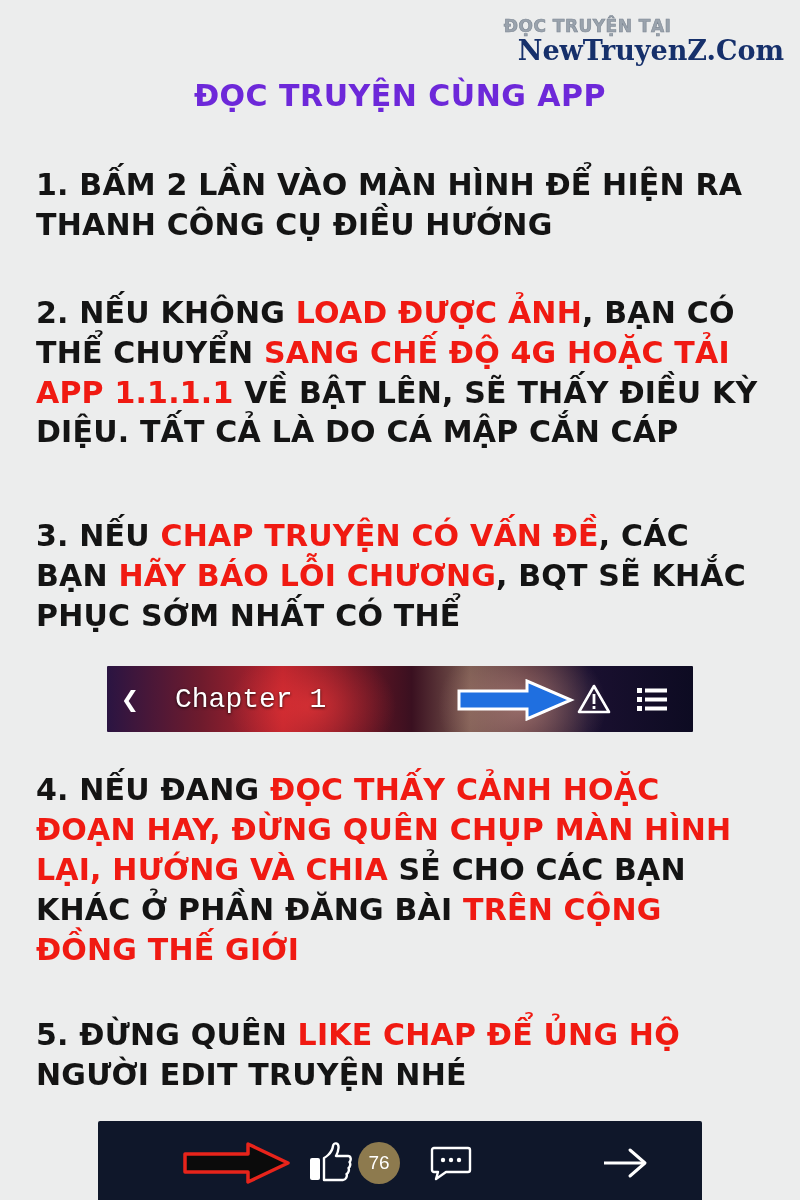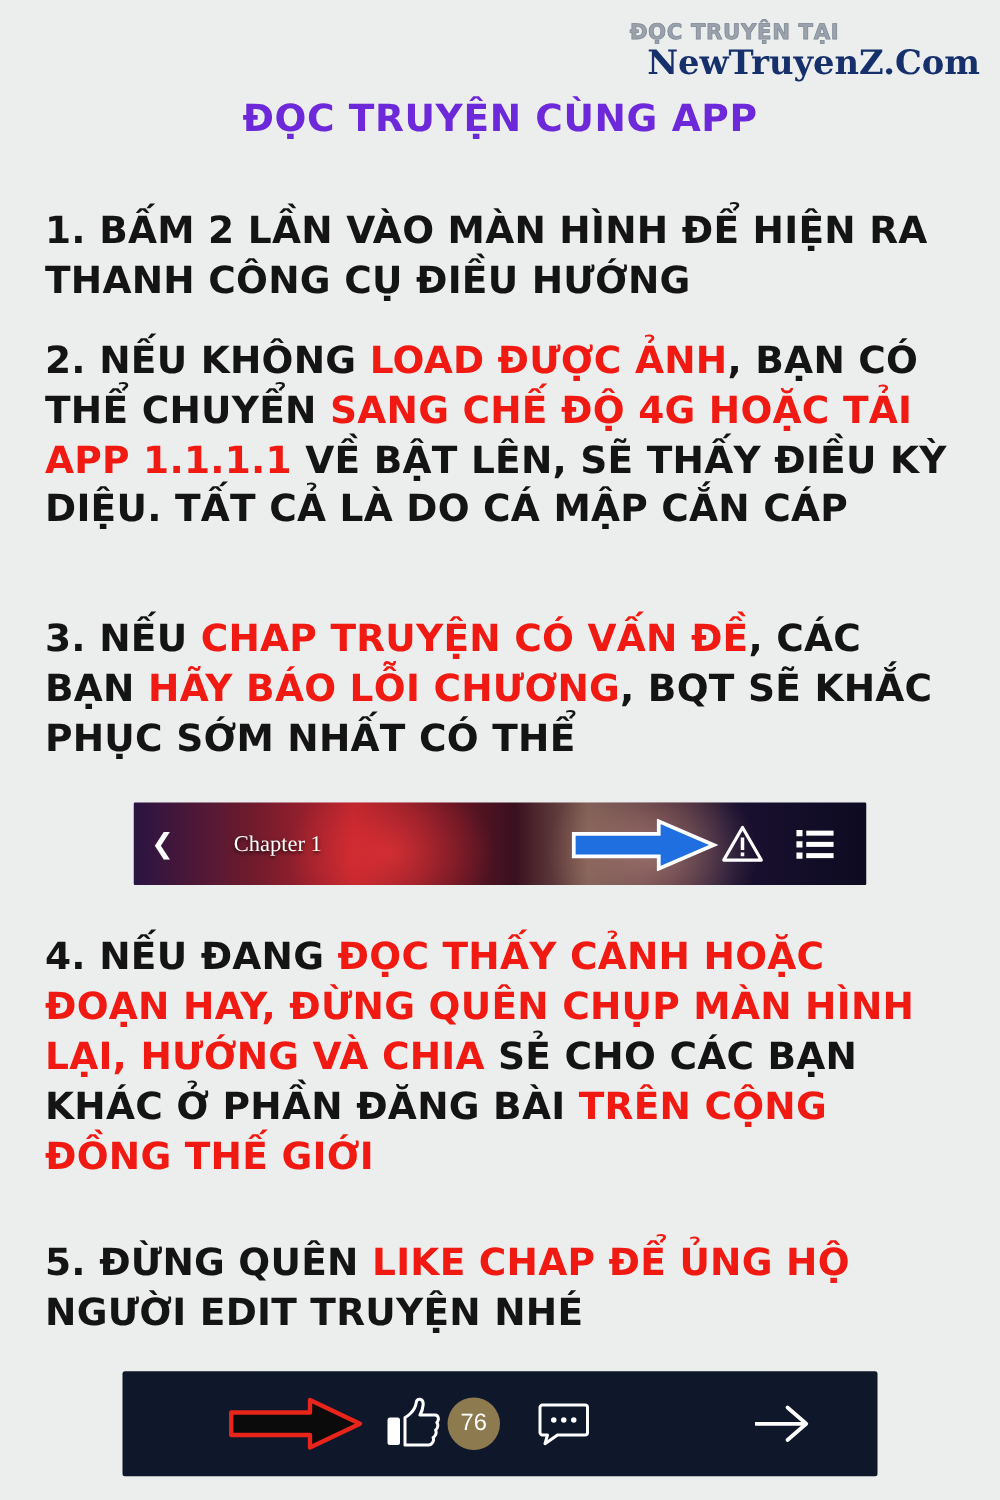--- a/index.html
+++ b/index.html
@@ -61,21 +61,21 @@
   }
   .para {
     font-family: "DejaVu Sans", sans-serif;
     font-weight: bold;
     font-size: 30px;
     line-height: 1.33;
     letter-spacing: 0.2px;
     color: #141414;
   }
   .p1 { margin-top: 52px; }
-  .p2 { margin-top: 24px; }
+  .p2 { margin-top: 48px; }
   .p3 { margin-top: 64px; }
   .p4 { margin-top: 38px; }
   .p5 { margin-top: 46px; }
   .hl { color: #f01a12; }
 
   
   .chapter-bar {
     position: relative;
     margin: 30px auto 0;
     width: 586px;
@@ -104,23 +104,23 @@
     color: #fff;
     font-size: 22px;
     width: 46px;
     text-align: center;
     font-family: "DejaVu Sans", sans-serif;
   }
   .cb-title {
     position: relative;
     z-index: 3;
     color: #fff;
-    font-size: 18px;
-    font-family: Liberation Serif, serif;
-    margin-left: 34px;
+    font-size: 28px;
+    font-family: Liberation Mono, monospace;
+    margin-left: 22px;
     text-shadow: 0 1px 3px rgba(0,0,0,.8);
   }
   .cb-right {
     position: absolute;
     right: 0; top: 0; bottom: 0;
     display: flex;
     align-items: center;
     z-index: 4;
   }
   .arrow-blue {

